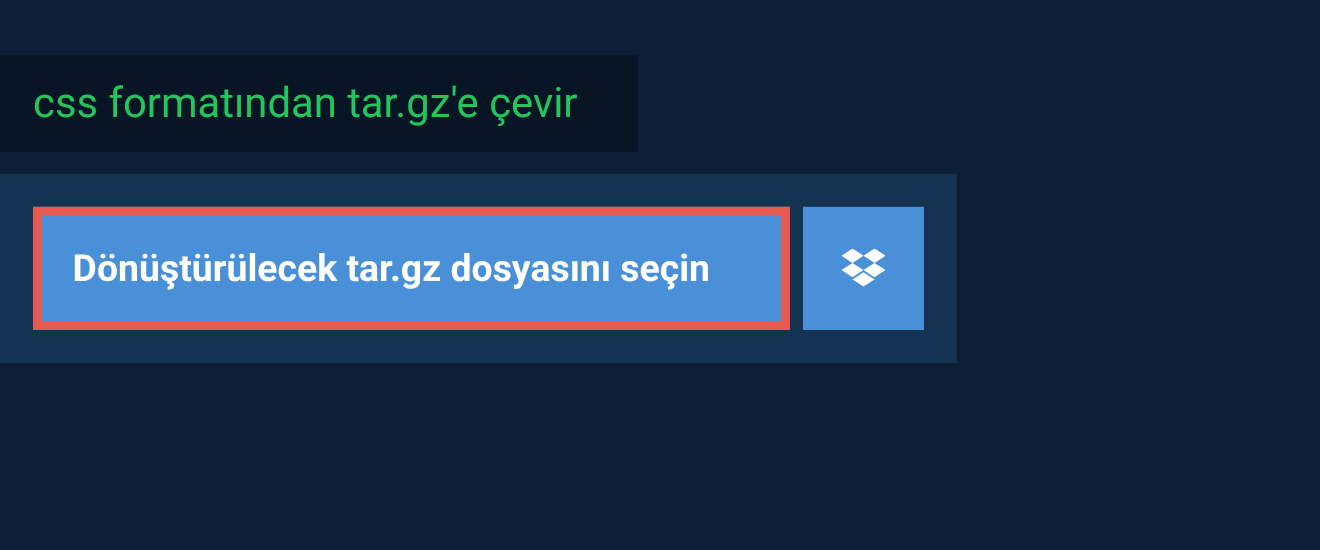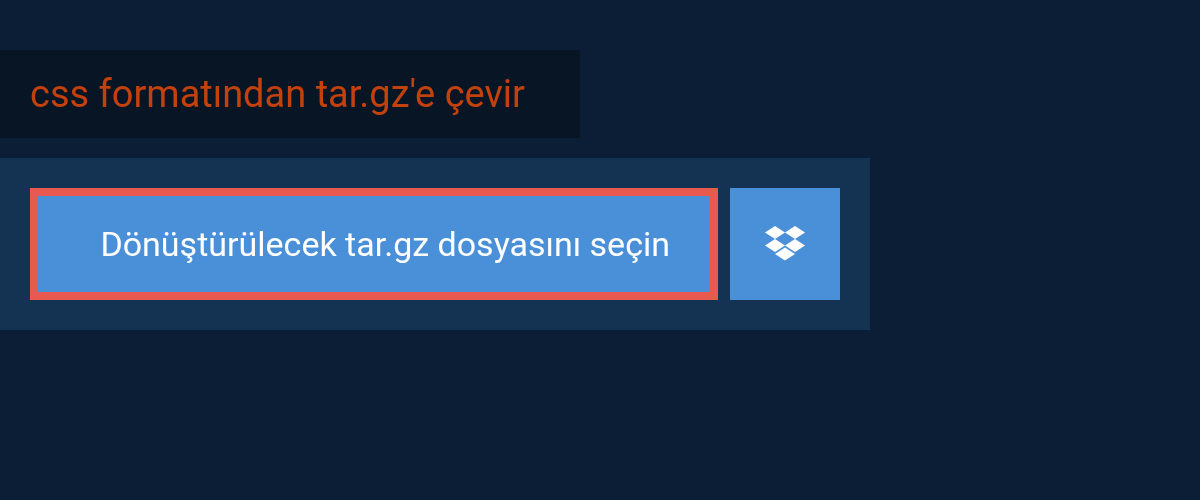--- a/index.html
+++ b/index.html
@@ -9,21 +9,21 @@
     }
     body {
       width: 1200px;
       height: 500px;
       background-color: #0b1e36;
       font-family: -apple-system, BlinkMacSystemFont, "Segoe UI", Roboto, Helvetica, Arial, sans-serif;
       overflow: hidden;
     }
     .title-bar {
       background-color: #081525;
-      color: #c2410c;
+      color: #22c55e;
       font-size: 38px;
       font-weight: 400;
       padding: 22px 30px;
       width: 580px;
       margin-top: 50px;
       margin-left: 0;
     }
     .panel {
       background-color: #143252;
       margin-top: 20px;
@@ -32,26 +32,26 @@
       width: 870px;
       display: flex;
       gap: 12px;
       align-items: stretch;
     }
     .select-button {
       background-color: #4a90d9;
       border: 8px solid #e85a4f;
       color: #ffffff;
       font-size: 34px;
-      font-weight: 400;
-      padding: 28px 40px;
+      font-weight: 700;
+      padding: 28px 28px;
       flex: 1;
       display: flex;
       align-items: center;
-      justify-content: flex-end;
+      justify-content: flex-start;
       cursor: pointer;
       text-align: center;
     }
     .dropbox-button {
       background-color: #4a90d9;
       width: 110px;
       display: flex;
       align-items: center;
       justify-content: center;
       cursor: pointer;

